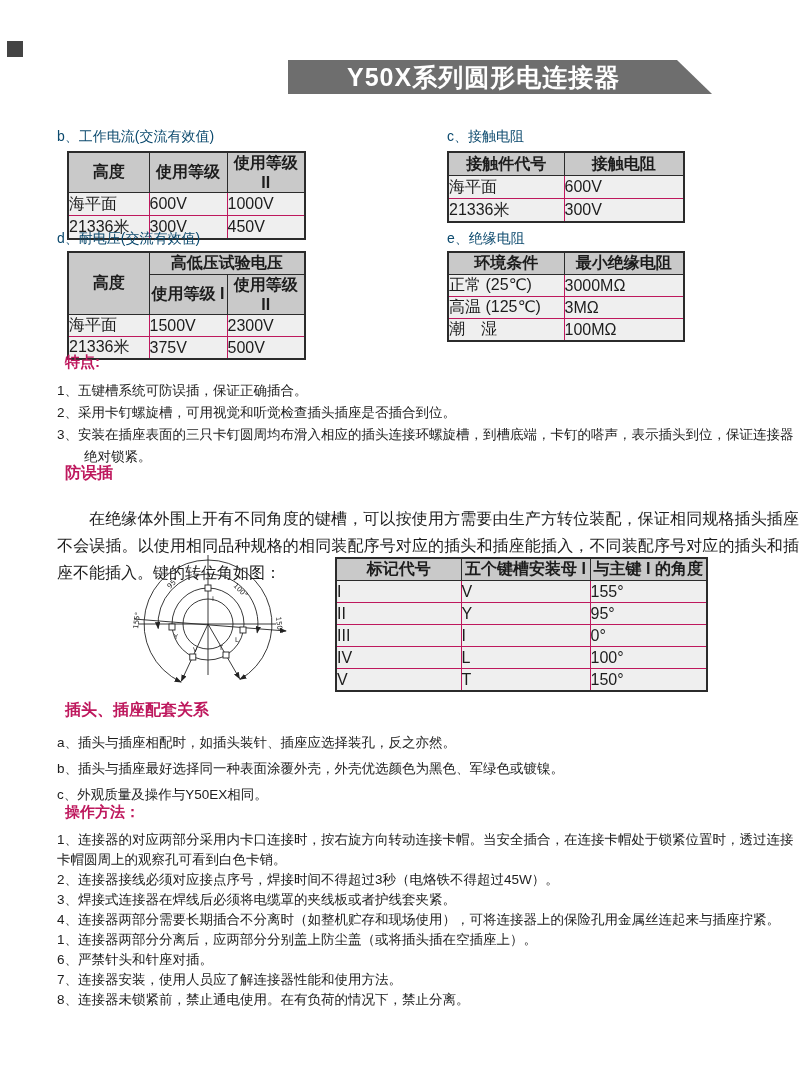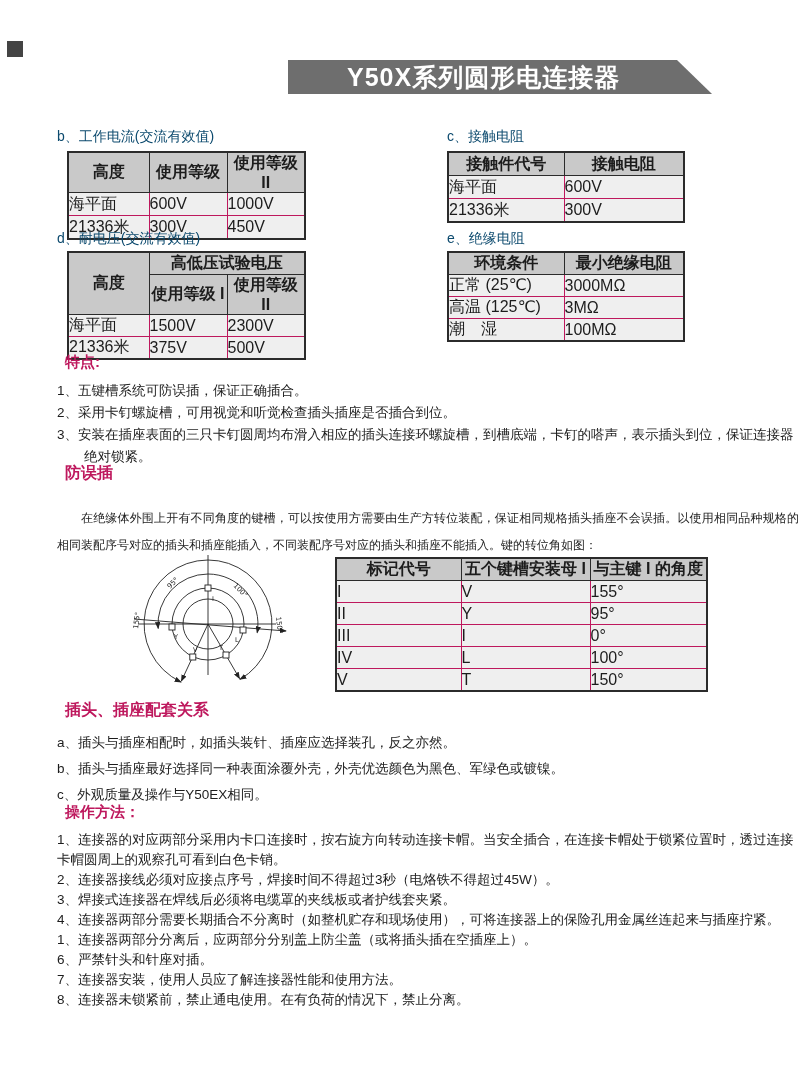--- a/index.html
+++ b/index.html
@@ -31,21 +31,21 @@
   table.t3 th, table.t3 td { height:22px; }
   table.t4 th, table.t4 td { height:20px; }
   table.key th, table.key td { height:21px; }
 
   .text-sec { position:absolute; left:57px; width:742px; }
   .text-sec h3 { margin:8px; font-size:15px; font-weight:bold; color:#be185d; }
   .big-h h3 { font-size:16px; }
   .feature-list { margin-top:6px; }
   .feature-item { font-size:13.5px; line-height:22px; padding-left:2em; text-indent:-2em; }
 
-  .mis-para { margin-top:21px; font-size:12px; line-height:27px; text-align:justify; text-indent:2em; }
+  .mis-para { margin-top:21px; font-size:16px; line-height:27px; text-align:justify; text-indent:2em; }
 
   .match-list { margin-top:9px; }
   .match-item { font-size:13.5px; line-height:26px; }
 
   .op-list { margin-top:4px; }
   .op-item { font-size:13.5px; line-height:20px; }
 
   .key-diagram { position:absolute; left:118px; top:551px; }
   .key-diagram text { font-family:"DejaVu Sans","Liberation Sans",sans-serif; fill:#222; stroke:none; }
 </style>

